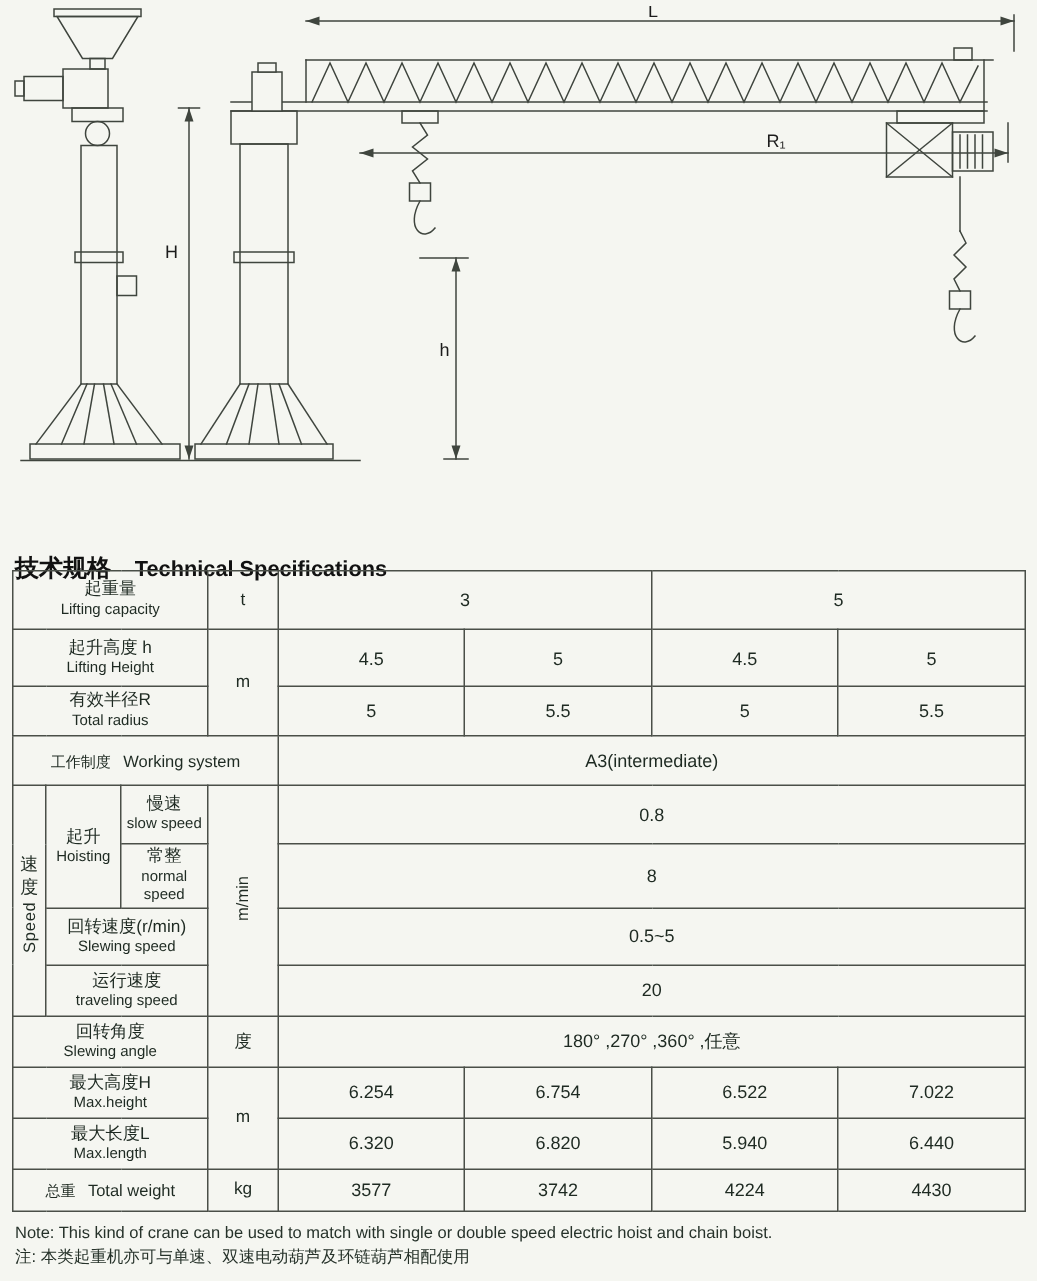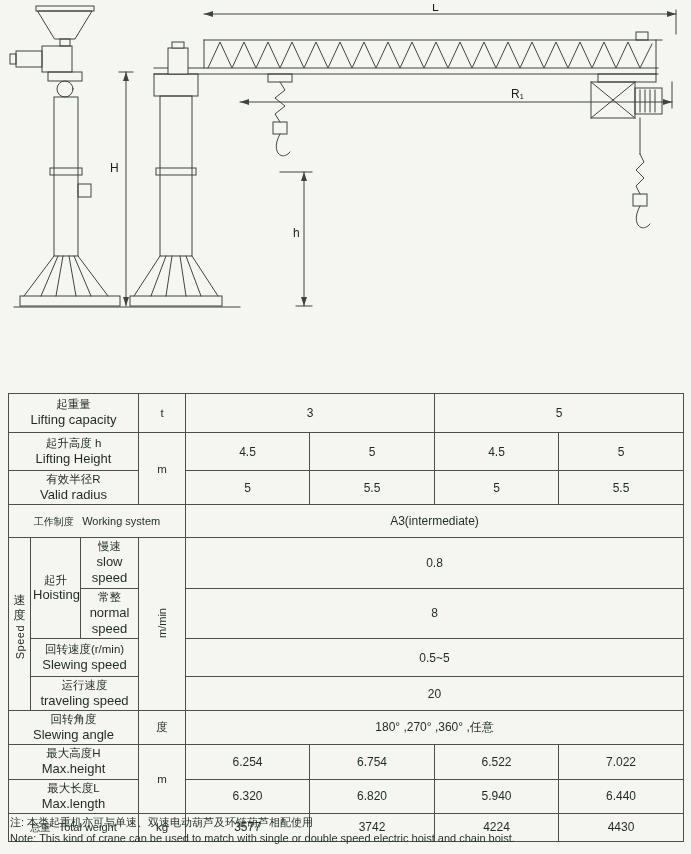--- a/index.html
+++ b/index.html
@@ -11,31 +11,31 @@
   }
   .page { position:relative; width:691px; height:854px; overflow:hidden; }
 
   .diagram { position:absolute; left:8px; top:4px; }
 
   .title { position:absolute; left:10px; top:355px; margin:0; white-space:nowrap; }
   .title .zh { font-size:16px; font-weight:bold; color:#111; }
   .title .en { font-size:14.5px; font-weight:bold; color:#111; margin-left:7px; }
 
   table.spec-table {
-    position:absolute; left:8px; top:393px;
+    position:absolute; left:8px; top:380px;
     width:675px; border-collapse:collapse; table-layout:fixed;
   }
   .spec-table td {
     border:1px solid #4a4f48;
     text-align:center; vertical-align:middle;
     padding:1px 2px; font-size:12px; color:#1e2a22;
     overflow:hidden;
   }
   .spec-table .label .zh { display:block; font-size:11.5px; line-height:1.3; }
-  .spec-table .label .en { display:block; font-size:13px;  line-height:1.25; }
+  .spec-table .label .en { display:block; font-size:10px;  line-height:1.25; }
   .spec-table .label-inline { text-align:center; }
   .spec-table .label-inline .zh-i { font-size:10px; }
   .spec-table .label-inline .en-i { font-size:11px; margin-left:5px;text-align:center; }
   .spec-table .unit { font-size:11.5px; }
   .spec-table .val  { font-size:12px; }
 
   .speed-head { padding:0; }
   .v-zh {
     display:block; margin:4px auto 3px; width:14px;
     font-size:12px; line-height:1.2; word-break:break-all;
@@ -170,20 +170,24 @@
     </g>
 
     <g font-size="12" fill="#1c1c1c">
       <text x="424" y="7">L</text>
       <text x="102" y="168">H</text>
       <text x="285" y="233">h</text>
       <text x="503" y="94">R₁</text>
     </g>
   </svg>
 
+  <h1 class="title">
+    <span class="zh">技术规格</span>
+    <span class="en">Technical Specifications</span>
+  </h1>
 
   <table class="spec-table">
     <colgroup>
       <col style="width:22px">
         <col style="width:50px">
         <col style="width:58px">
         <col style="width:47px">
       <col style="width:124px">
         <col style="width:125px">
         <col style="width:124px">
@@ -209,21 +213,21 @@
         <td rowspan="2" class="unit">m</td>
         <td class="val">4.5</td>
         <td class="val">5</td>
         <td class="val">4.5</td>
         <td class="val">5</td>
       </tr>
 
       <tr style="height:33px">
         <td colspan="3" class="label">
           <span class="zh">有效半径R</span>
-          <span class="en">Valid radius</span>
+          <span class="en">Total radius</span>
         </td>
         <td class="val">5</td>
         <td class="val">5.5</td>
         <td class="val">5</td>
         <td class="val">5.5</td>
       </tr>
 
       <tr style="height:33px">
         <td colspan="4" class="label label-inline">
           <span class="zh-i">工作制度</span>
@@ -316,17 +320,17 @@
         <td class="val">3577</td>
         <td class="val">3742</td>
         <td class="val">4224</td>
         <td class="val">4430</td>
       </tr>
 
     </tbody>
   </table>
 
   <div class="notes">
+    <div>Note: This kind of crane can be used to match with single or double speed electric hoist and chain boist.</div>
     <div>注: 本类起重机亦可与单速、双速电动葫芦及环链葫芦相配使用</div>
-    <div>Note: This kind of crane can be used to match with single or double speed electric hoist and chain boist.</div>
   </div>
 
 </div>
 
 </body></html>

